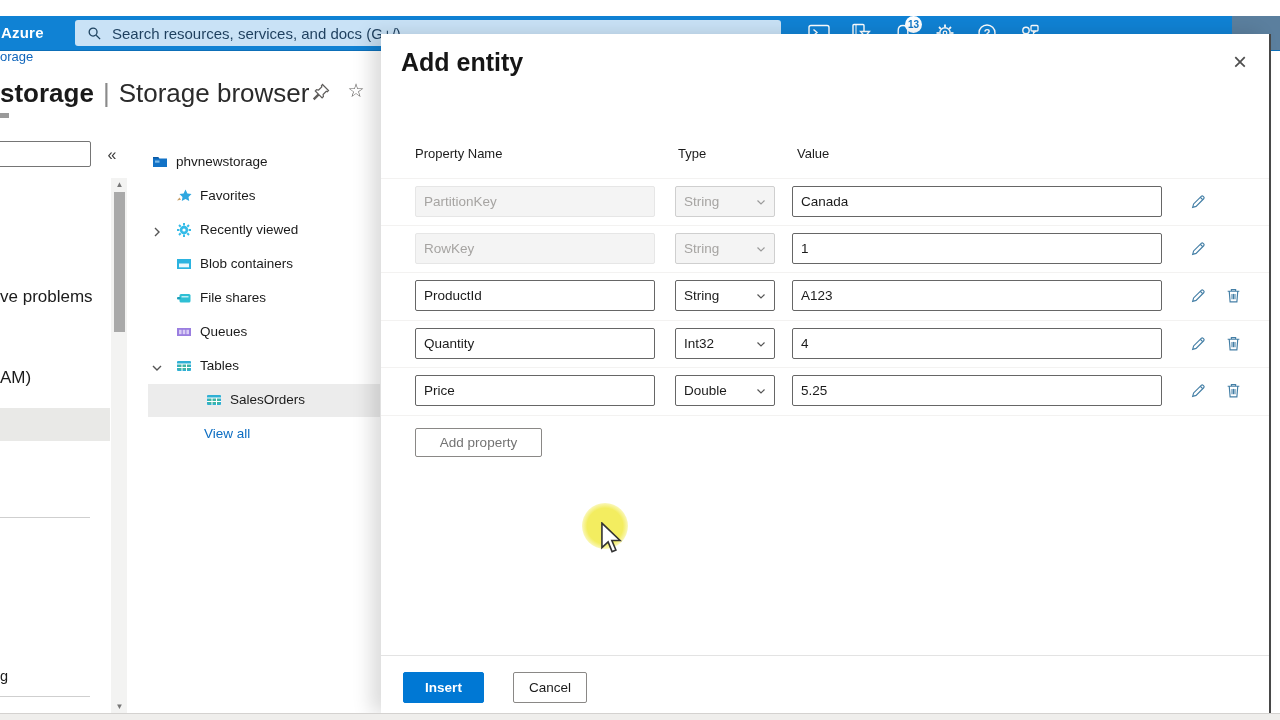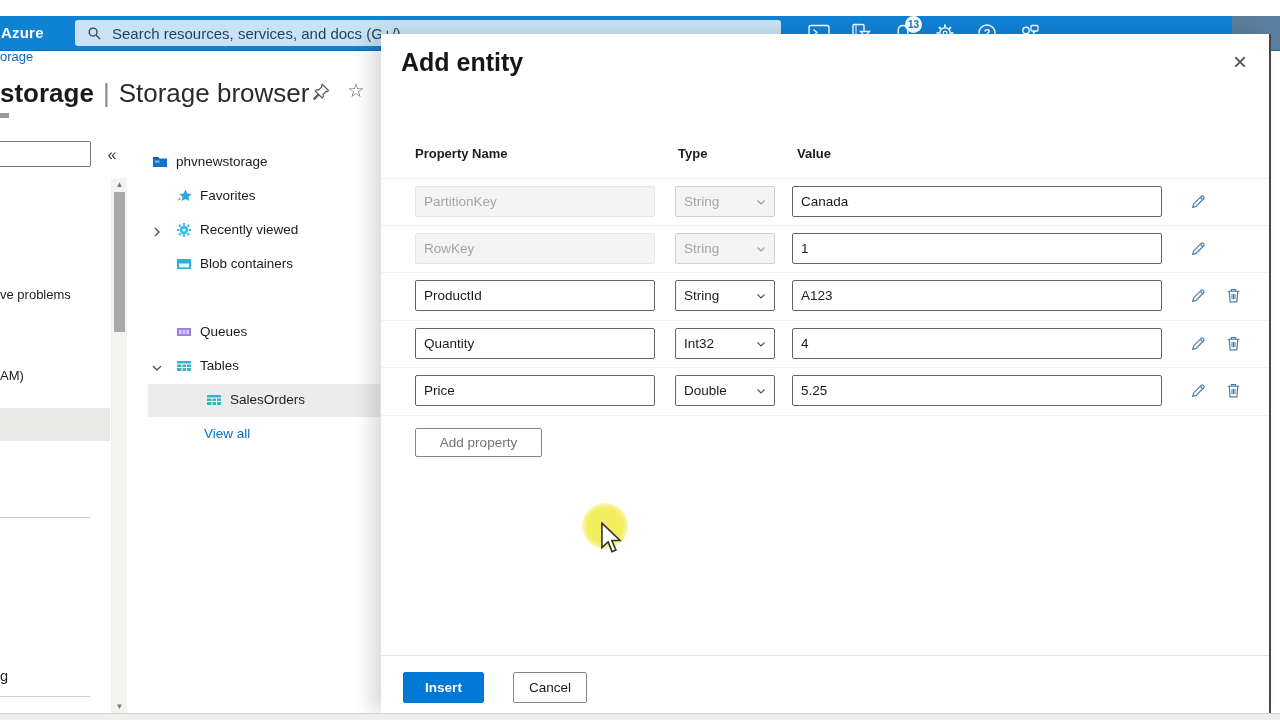--- a/index.html
+++ b/index.html
@@ -21,41 +21,41 @@
   .breadcrumb{position:absolute;left:0;top:49px;font-size:13px;color:#1166bb;white-space:nowrap;}
   .page-title{position:absolute;left:0;top:78px;font-size:26px;color:#1a1a1a;white-space:nowrap;}
   .page-title .t-bold{font-weight:700;}
   .page-title .t-sep{color:#8a8a8a;font-weight:300;padding:0 9px;}
   .page-title .t-rest{font-weight:400;color:#2b2b2b;}
   .pin-btn{position:absolute;left:310px;top:82px;width:22px;height:22px;background:transparent;border:none;padding:0;}
   .fav-btn{position:absolute;left:345px;top:80px;width:22px;height:22px;background:transparent;border:none;padding:0;font-size:19px;color:#5f5d5b;line-height:22px;}
   .title-frag{position:absolute;left:0;top:113px;width:9px;height:5px;background:#9a9a9a;}
   .left-search{position:absolute;left:-12px;top:141px;width:103px;height:26px;border:1px solid #757575;border-radius:2px;background:#fff;box-sizing:border-box;font-size:13px;padding:0 6px;outline:none;}
   .collapse-btn{position:absolute;left:99px;top:142px;width:26px;height:26px;background:transparent;border:none;font-size:16px;color:#3b3b3b;padding:0;}
-  .menu-frag{position:absolute;font-size:13px;color:#1b1b1b;white-space:nowrap;}
+  .menu-frag{position:absolute;font-size:17px;color:#1b1b1b;white-space:nowrap;}
   .menu-selected{position:absolute;left:0;top:408px;width:110px;height:33px;background:#e9e9e7;}
   .menu-div{position:absolute;left:0;width:90px;height:1px;background:#cfcfcf;}
   .vscroll{position:absolute;left:111px;top:178px;width:17px;height:535px;background:#f3f3f2;}
   .vscroll .arr{position:absolute;left:0;width:17px;text-align:center;font-size:8px;color:#777;}
   .vscroll .thumb{position:absolute;left:3px;top:14px;width:11px;height:140px;background:#a9a9a9;}
 
   
   .tree{position:absolute;left:127px;top:140px;width:253px;height:573px;background:#fff;}
   .tree-row{position:absolute;left:0;width:253px;height:33px;}
   .tree-row.selected{background:linear-gradient(to right, transparent 21px, #ececec 21px);}
   .tree-row .exp{position:absolute;top:10px;}
   .tree-row .tic{position:absolute;top:8px;width:16px;height:16px;}
   .tree-row .tlabel{position:absolute;top:8px;font-size:13.5px;color:#1b1b1b;white-space:nowrap;}
   .tree-row.link .tlabel{color:#0c6dc2;}
 
   
   .panel{position:absolute;left:381px;top:34px;width:888px;height:679px;background:#fff;box-shadow:-10px 0 18px rgba(0,0,0,.14);}
   .panel-title{position:absolute;left:20px;top:14px;font-size:25px;font-weight:600;color:#161616;}
   .close-btn{position:absolute;left:845px;top:14px;width:28px;height:28px;background:transparent;border:none;font-size:24px;color:#4f4f4f;line-height:26px;padding:0;font-weight:300;}
-  .col-head{position:absolute;top:112px;font-size:13px;font-weight:700;color:#1c1c1c;}
+  .col-head{position:absolute;top:112px;font-size:13px;font-weight:400;color:#1c1c1c;}
   .prop-row{position:absolute;left:0;width:888px;height:47px;border-top:1px solid #f3f2f1;box-sizing:border-box;}
   .rows-end{position:absolute;left:0;top:381px;width:888px;height:1px;background:#f3f2f1;}
   .p-in{position:absolute;top:7px;height:31px;border:1px solid #666;border-radius:2px;box-sizing:border-box;font-size:13.5px;color:#1b1b1b;padding:0 8px;outline:none;background:#fff;}
   .p-name{left:34px;width:240px;}
   .p-value{left:411px;width:370px;}
   .p-in.locked{background:#f4f4f4;border-color:#e6e6e6;color:#a6a4a2;}
   .p-type{position:absolute;left:294px;top:7px;width:100px;height:31px;border:1px solid #666;border-radius:2px;box-sizing:border-box;display:flex;align-items:center;justify-content:space-between;padding:0 7px 0 8px;font-size:13.5px;color:#1b1b1b;background:#fff;}
   .p-type.locked{background:#f4f4f4;border-color:#cfcfcf;color:#a6a4a2;}
   .row-btn{position:absolute;top:13px;width:22px;height:22px;background:transparent;border:none;padding:0;}
   .row-edit{left:806px;}
@@ -214,20 +214,28 @@
         </svg></span>
       <span class="tlabel" style="left: 73px;">Recently viewed</span>
     </div>
     <div class="tree-row" style="top: 108px;">
       <span class="tic" style="left: 49px;"><svg viewBox="0 0 16 16" width="16" height="16">
           <rect x="1" y="3" width="14" height="10" fill="#2bb3e0"></rect>
           <rect x="3" y="7.5" width="10" height="3.8" fill="#eaf7fc"></rect>
         </svg></span>
       <span class="tlabel" style="left: 73px;">Blob containers</span>
     </div>
+    <div class="tree-row" style="top: 142px;">
+      <span class="tic" style="left: 49px;"><svg viewBox="0 0 16 16" width="16" height="16">
+          <rect x="3.5" y="4" width="11" height="8.5" rx="1.5" fill="#2fbfd4"></rect>
+          <rect x="1" y="7" width="3.5" height="2.5" rx="1" fill="#1a9fba"></rect>
+          <rect x="5.5" y="6" width="7" height="1.5" fill="#bdeef5"></rect>
+        </svg></span>
+      <span class="tlabel" style="left: 73px;">File shares</span>
+    </div>
     <div class="tree-row" style="top: 176px;">
       <span class="tic" style="left: 49px;"><svg viewBox="0 0 16 16" width="16" height="16">
           <rect x="1" y="4" width="14" height="8" fill="#9a7ee0"></rect>
           <rect x="3" y="5.8" width="2.6" height="4.4" fill="#d9cdf5"></rect>
           <rect x="6.7" y="5.8" width="2.6" height="4.4" fill="#d9cdf5"></rect>
           <rect x="10.4" y="5.8" width="2.6" height="4.4" fill="#d9cdf5"></rect>
         </svg></span>
       <span class="tlabel" style="left: 73px;">Queues</span>
     </div>
     <div class="tree-row selected" style="top: 244px;">

